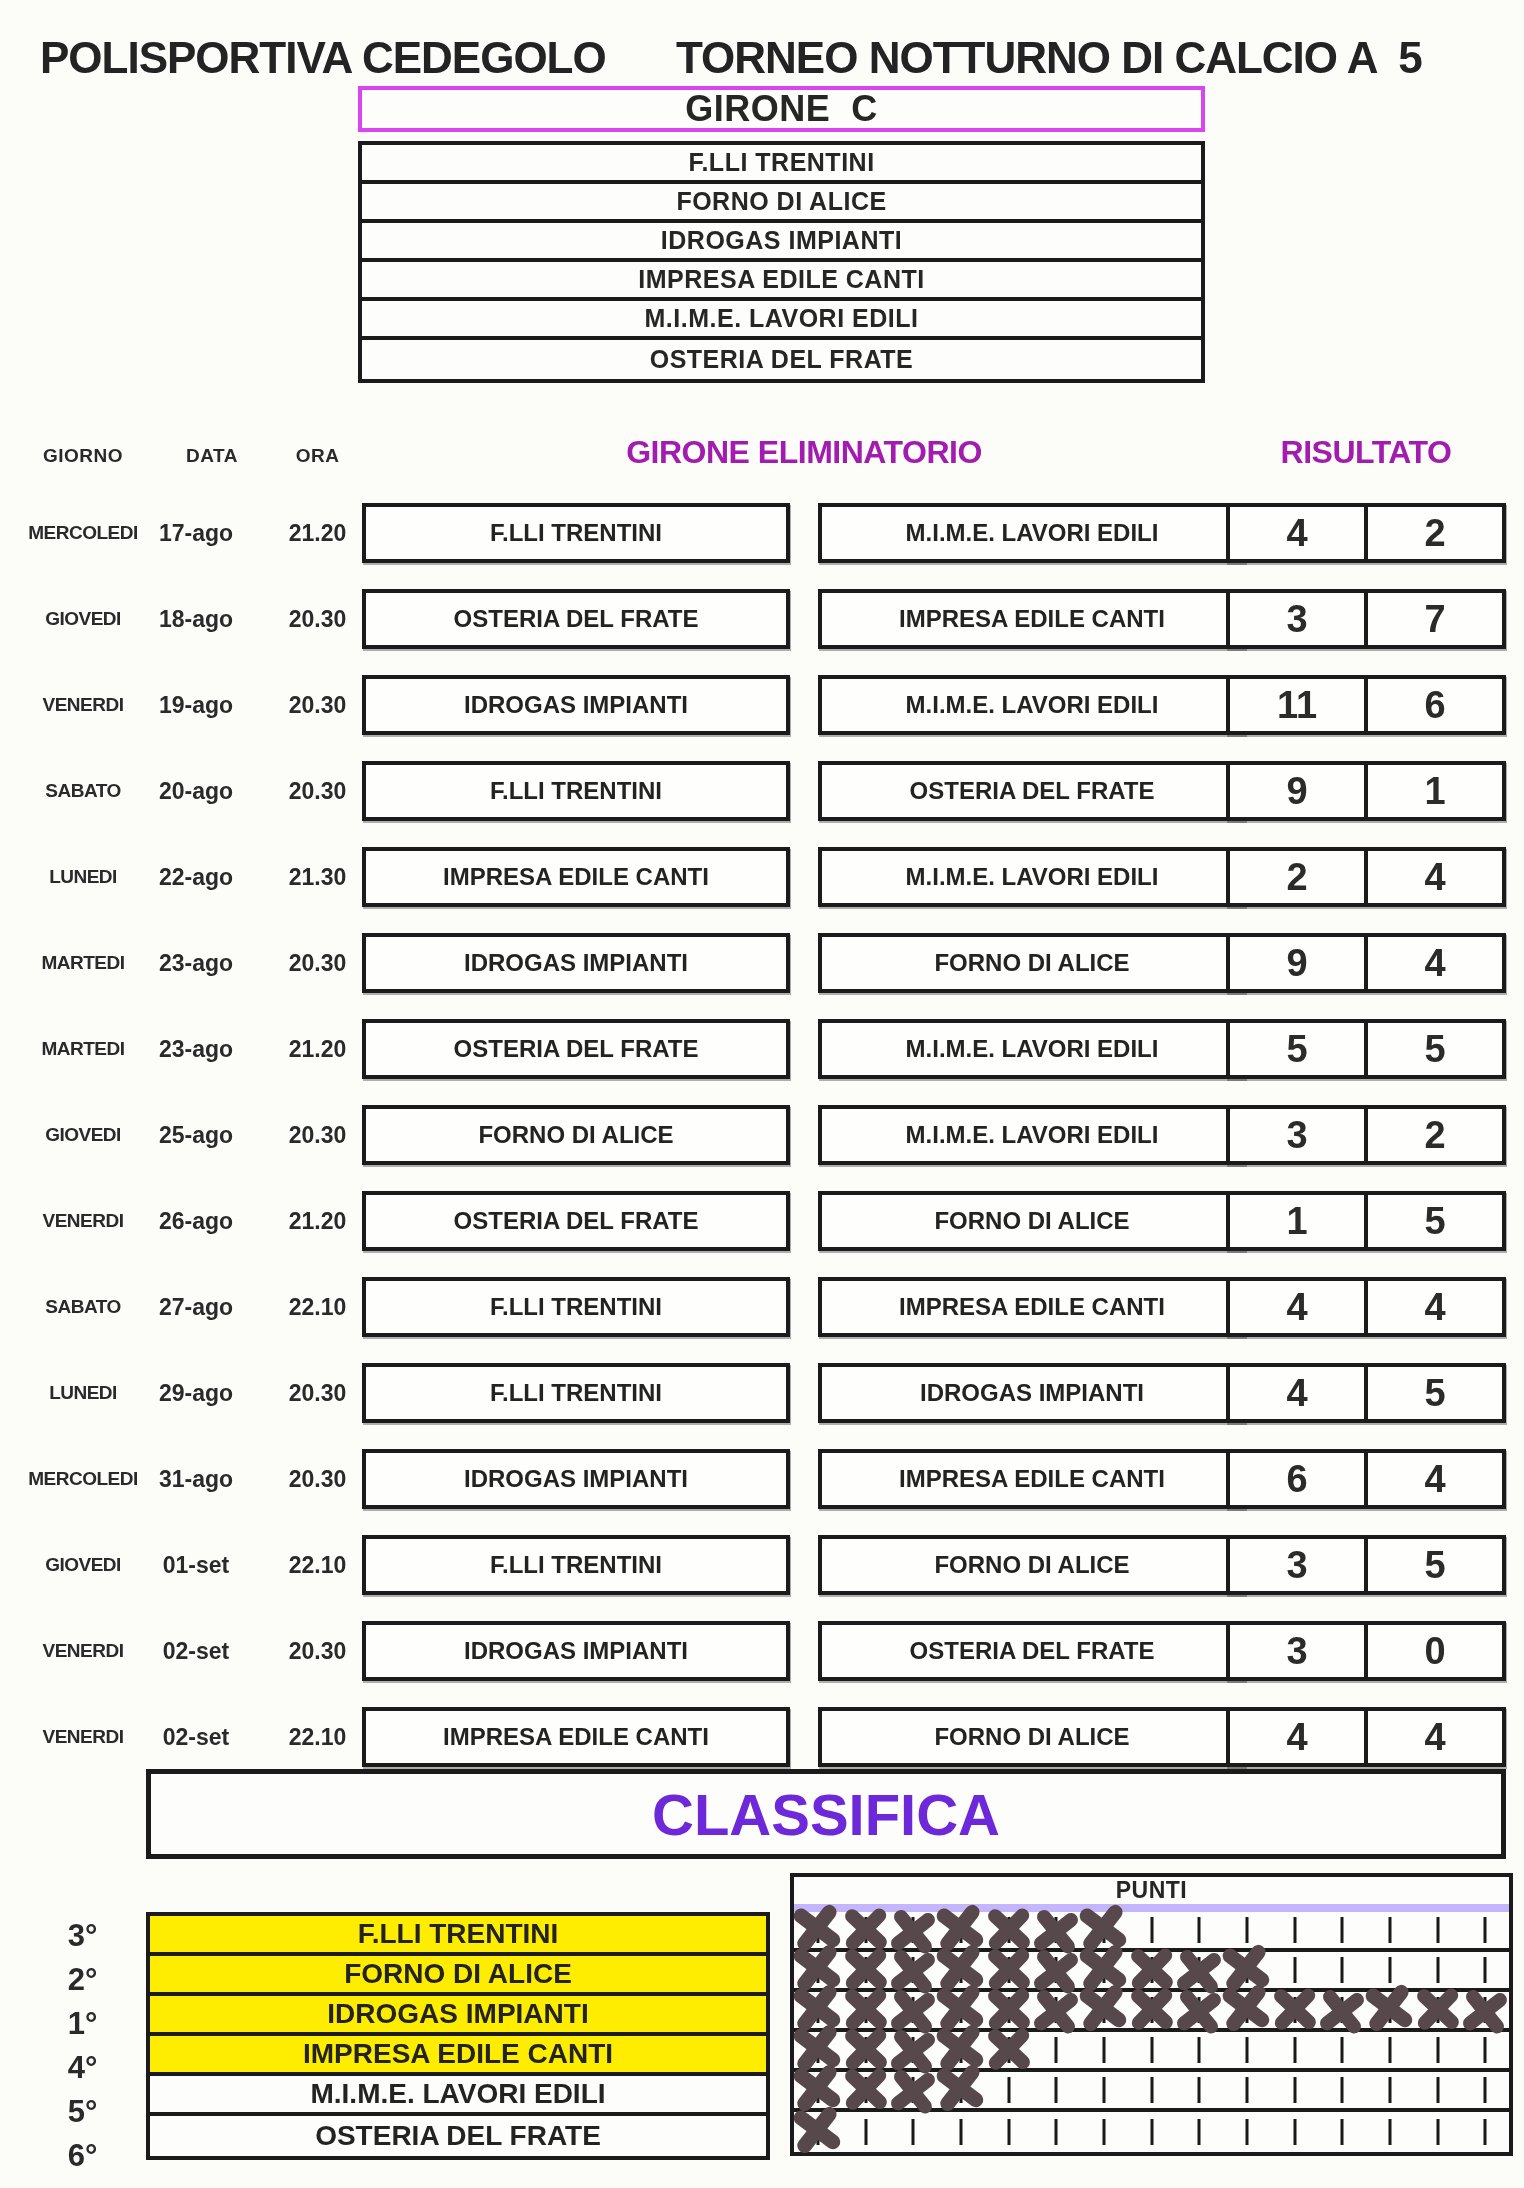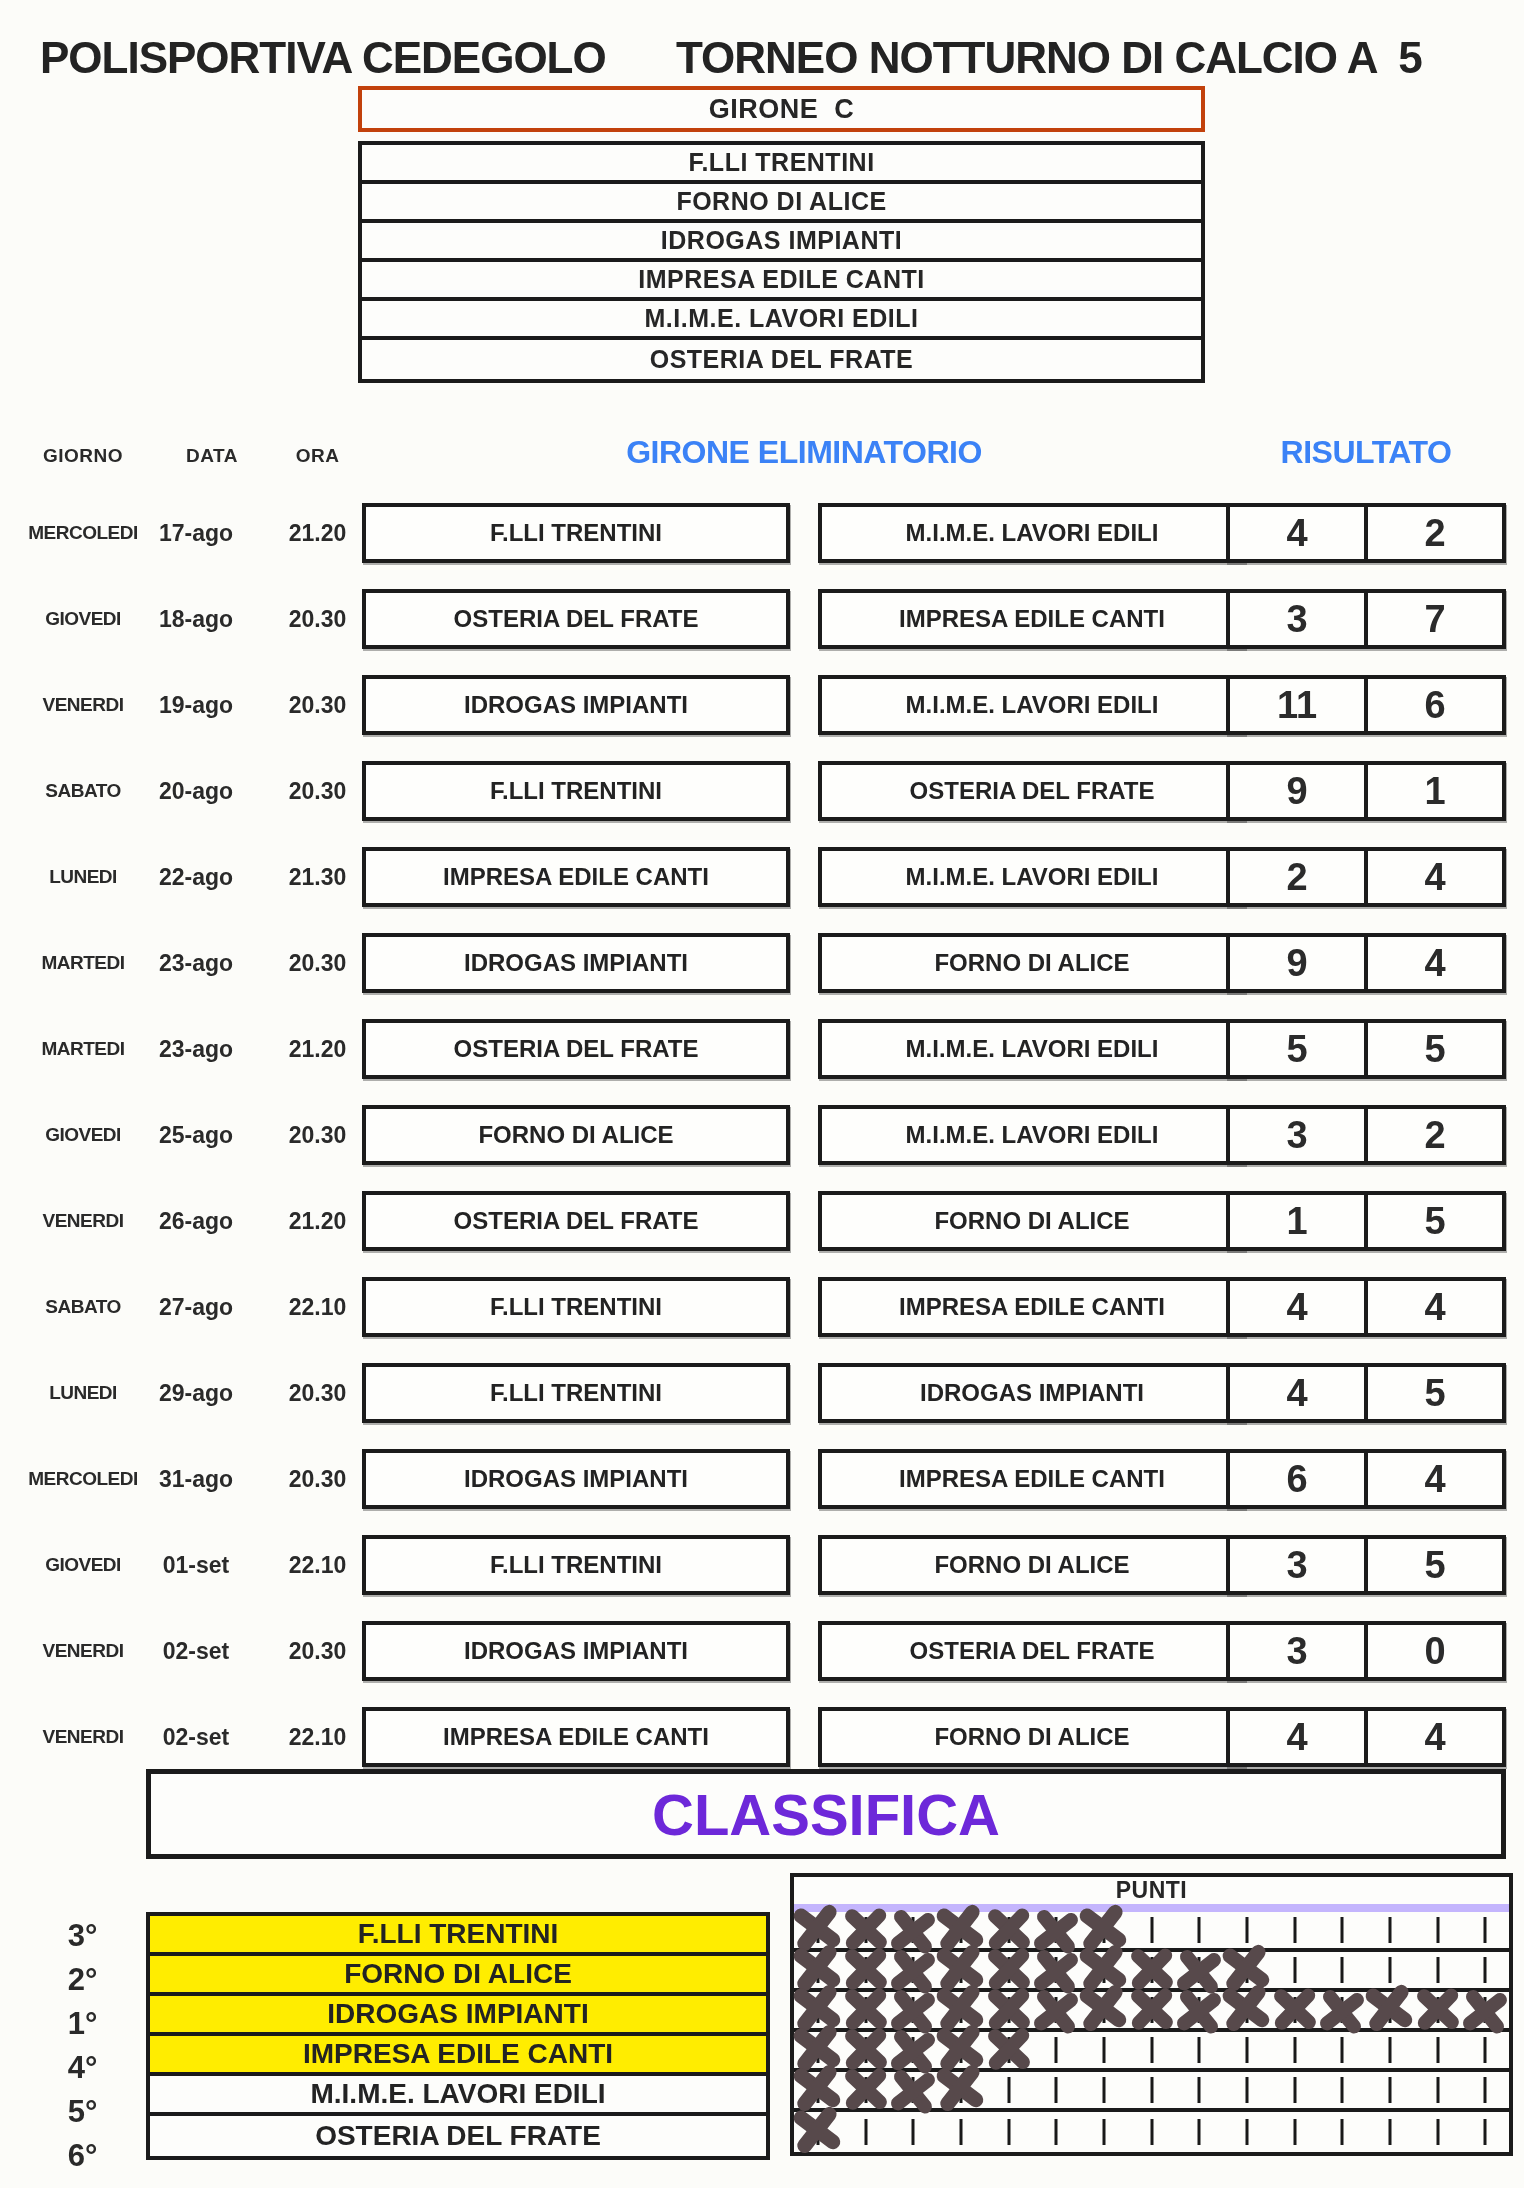--- a/index.html
+++ b/index.html
@@ -22,23 +22,23 @@
     position: absolute; top: 32px;
     font-size: 44px; line-height: 52px; font-weight: bold;
     letter-spacing: -1px; color: #232323;
   }
   .title-left { left: 40px; }
   .title-right { left: 676px; }
 
   
   .girone-box {
     position: absolute; left: 358px; top: 86px; width: 847px; height: 46px;
-    border: 4px solid #c2410c; background: #fdfdfb;
-    display: flex; align-items: center; justify-content: center;
-    font-size: 27px; letter-spacing: 0.5px;
+    border: 4px solid #d946ef; background: #fdfdfb;
+    display: flex; align-items: center; justify-content: center;
+    font-size: 36px; letter-spacing: 0.5px;
   }
   .teams-stack {
     position: absolute; left: 358px; top: 141px; width: 847px;
     border: 4px solid #1b1b1b; background: #fdfdfb;
   }
   .gteam-row {
     height: 39px; border-bottom: 4px solid #1b1b1b;
     display: flex; align-items: center; justify-content: center;
     font-size: 25px; letter-spacing: 0.5px;
   }
@@ -49,21 +49,21 @@
     position: absolute; top: 444px; height: 24px;
     display: flex; align-items: center; justify-content: center;
     font-size: 19px; letter-spacing: 0.5px; color: #2a2a2a;
   }
   .hdr-giorno { left: 8px;  width: 150px; }
   .hdr-data   { left: 158px; width: 108px; }
   .hdr-ora    { left: 270px; width: 95px; }
   .hdr-big {
     position: absolute; top: 434px; height: 36px;
     display: flex; align-items: center; justify-content: center;
-    font-size: 32px; letter-spacing: -0.5px; color: #3b82f6;
+    font-size: 32px; letter-spacing: -0.5px; color: #a21caf;
   }
   .hdr-girone-elim { left: 362px; width: 884px; }
   .hdr-risultato   { left: 1226px; width: 280px; }
 
   
   .matches { position: absolute; left: 0; top: 503px; width: 1524px; }
   .match-row { position: relative; height: 60px; margin-bottom: 26px; }
   .m-day, .m-date, .m-time {
     position: absolute; top: 0; height: 60px;
     display: flex; align-items: center; justify-content: center;

